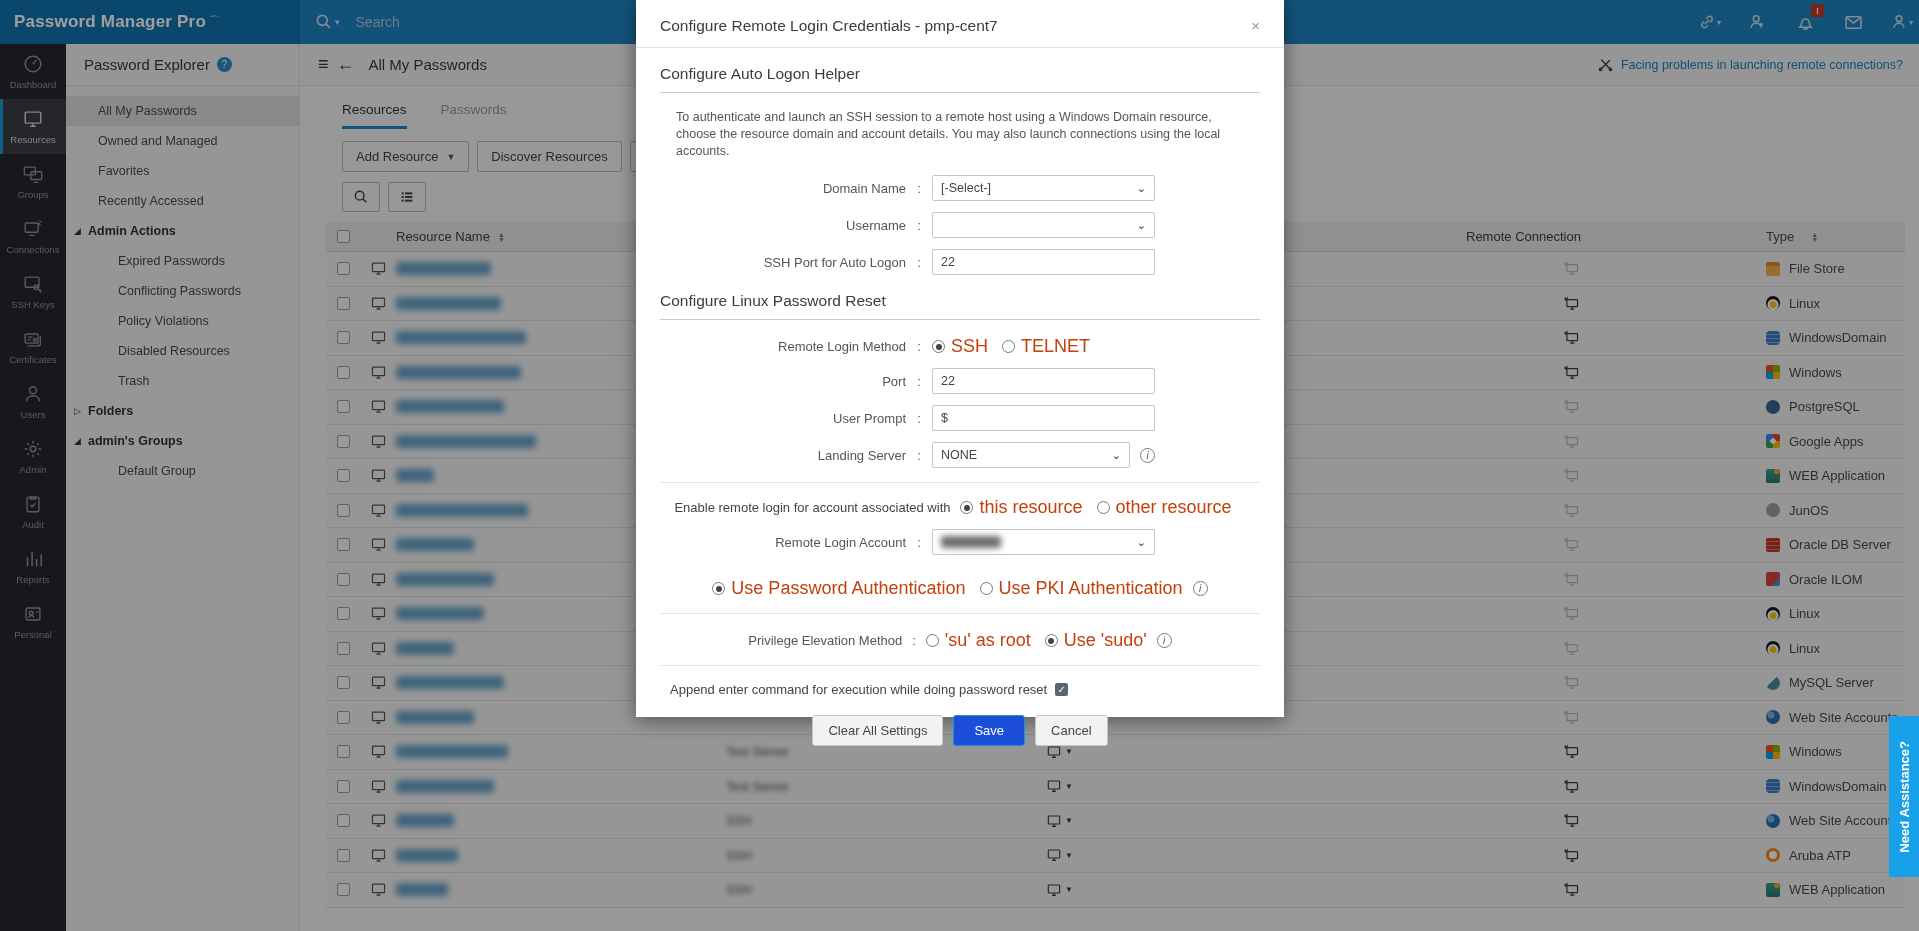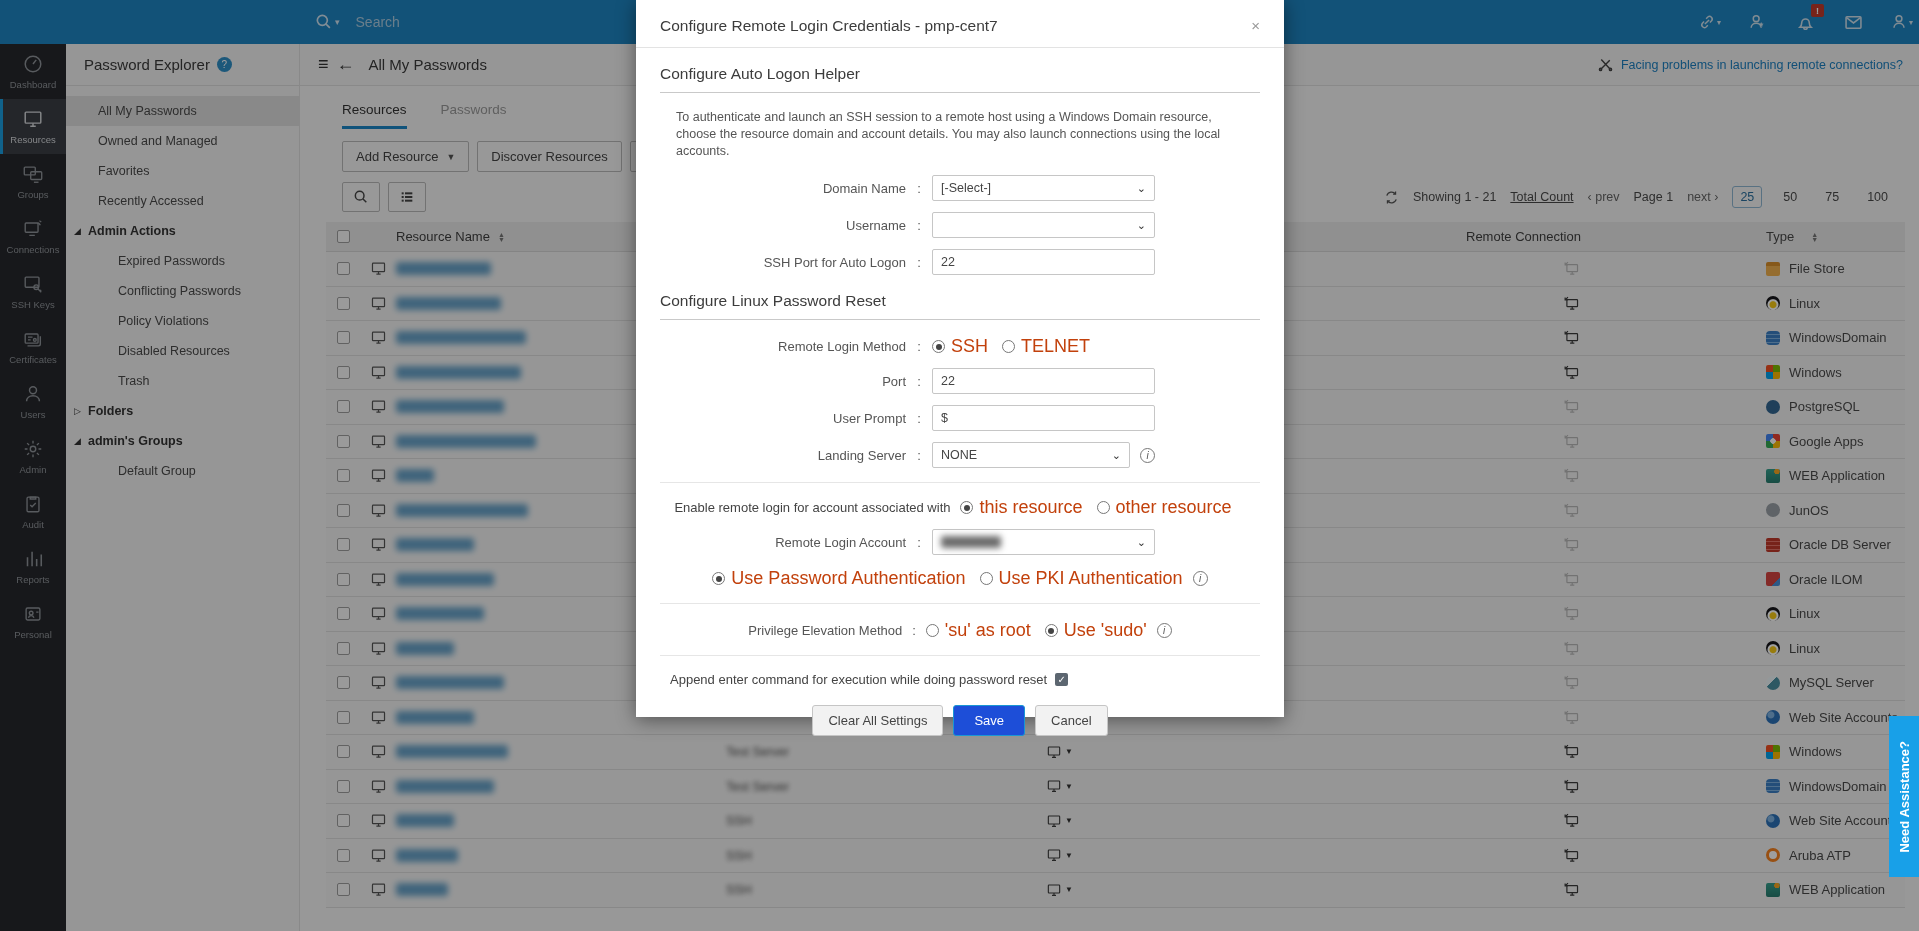--- a/index.html
+++ b/index.html
@@ -140,20 +140,24 @@
     display:inline-flex; align-items:center; justify-content:center; }
   .m-btns { display:flex; justify-content:center; gap:10px; margin-top:18px; }
   .btn { height:31px; padding:0 15px; border-radius:3px; border:1px solid #c5c5c5; background:#f2f2f2; color:#444;
     font-size:13px; display:inline-flex; align-items:center; cursor:pointer; font-family:inherit; }
   .btn.primary { background:#1d4ed8; border-color:#1a96d4; color:#fff; padding:0 20px; }
 </style>
 </head>
 <body>
 
 <div class="topbar">
+  <div class="logo-zone">
+    <span class="logo">Password Manager Pro</span>
+    <span class="logo-swoosh">⌒</span>
+  </div>
   <div class="search-zone">
     <span class="search-ico">
       <svg width="20" height="20" viewBox="0 0 24 24" fill="none" stroke="currentColor" stroke-width="2">
           <circle cx="10" cy="10" r="6"></circle>
           <path d="M14.5 14.5 L19 19"></path>
         </svg>
       <span style="font-size:9px; margin-left:1px;">▾</span>
     </span>
     <input class="search-input" placeholder="Search" style="">
   </div>
@@ -383,37 +387,20 @@
     <span class="sq-btn">
       <svg width="16" height="16" viewBox="0 0 24 24" fill="currentColor">
           <rect x="4" y="5" width="3" height="3"></rect>
           <rect x="9" y="5" width="11" height="3"></rect>
           <rect x="4" y="10.5" width="3" height="3"></rect>
           <rect x="9" y="10.5" width="11" height="3"></rect>
           <rect x="4" y="16" width="3" height="3"></rect>
           <rect x="9" y="16" width="11" height="3"></rect>
         </svg>
     </span>
-    <div class="pagination">
-      <span class="pg-refresh">
-        <svg width="15" height="15" viewBox="0 0 24 24" fill="none" stroke="currentColor" stroke-width="2">
-            <path d="M4.5 9a8 8 0 0 1 14-2.5M19.5 15a8 8 0 0 1-14 2.5"></path>
-            <path d="M18.5 2.5v4h-4M5.5 21.5v-4h4"></path>
-          </svg>
-      </span>
-      <span>Showing 1 - 21</span>
-      <span class="pg-total">Total Count</span>
-      <span class="pg-nav">‹ prev</span>
-      <span>Page 1</span>
-      <span class="pg-nav">next ›</span>
-      <span class="pg-size active">25</span>
-        <span class="pg-size">50</span>
-        <span class="pg-size">75</span>
-        <span class="pg-size">100</span>
-    </div>
   </div>
 
   <div class="table">
     <div class="t-head">
       <span class="c-check">
           <span class="chk"></span>
         </span>
       <span class="c-micon"></span>
       <span class="c-name">
         <span>Resource Name</span>
@@ -1219,21 +1206,21 @@
   <div class="frm-row">
     <span class="frm-label">Remote Login Account</span>
     <span class="frm-colon">:</span>
     <span class="frm-ctl">
         <span class="sel">
       <span class="blur-chip"></span>
           <span class="vcaret">⌄</span>
     </span>
       </span>
   </div>
-  <div class="center-row" style="margin-top:13px;">
+  <div class="center-row" style="margin-top:23px;">
     <span class="radio on"></span>
     <span class="r-lab">Use Password Authentication</span>
     <span class="radio"></span>
     <span class="r-lab" style="margin-right:0;">Use PKI Authentication</span>
     <span class="inf">i</span>
   </div>
 
   <div class="hr"></div>
 
   <div class="center-row" style="margin-top:16px;">

